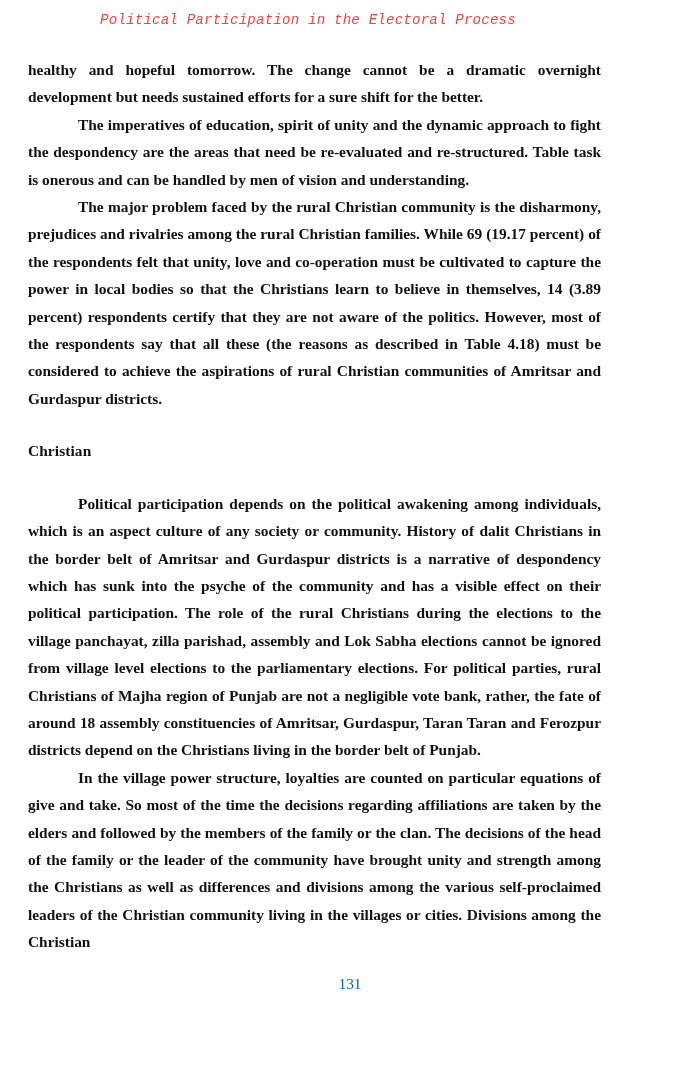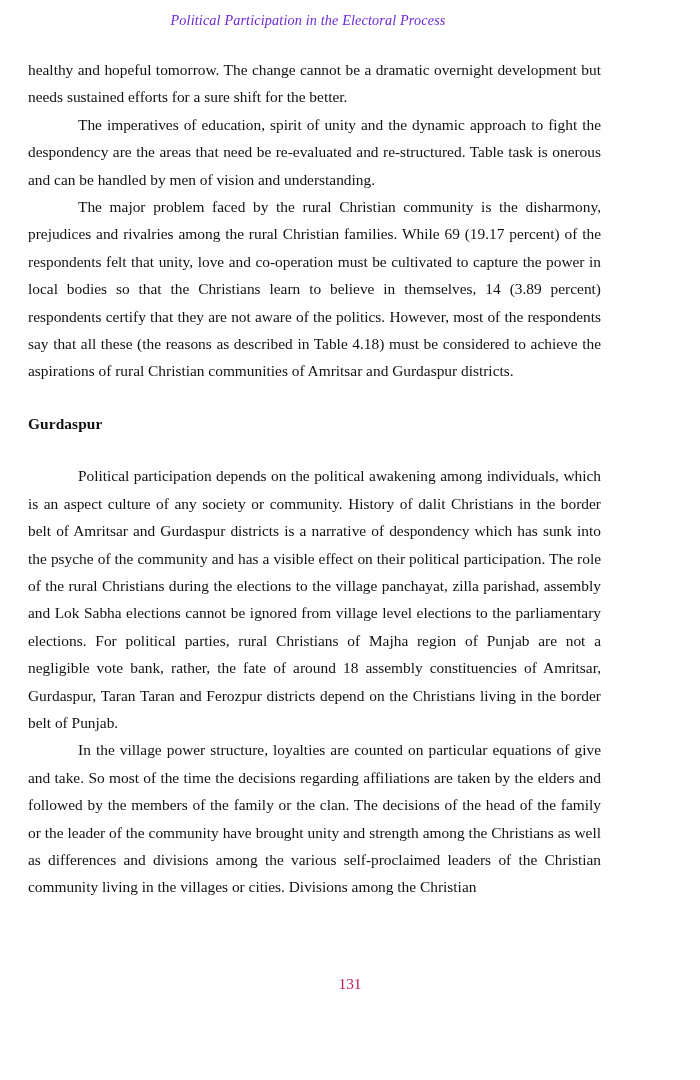--- a/index.html
+++ b/index.html
@@ -18,26 +18,26 @@
     color: #0d0d0d;
   }
 
   
   .running-header {
     position: absolute;
     left: 0;
     top: 12px;
     width: 616px;
     text-align: center;
-    font-family: Liberation Serif, serif;
+    font-family: Liberation Mono, monospace;
     font-style: italic;
     font-size: 14.2px;
     font-weight: 500;
     letter-spacing: 0.15px;
-    color: #6d28d9;
+    color: #ef4444;
     white-space: nowrap;
   }
 
   
   .text-column {
     position: absolute;
     left: 28px;
     top: 56px;
     width: 573px;
     font-family: "Liberation Serif", "DejaVu Serif", serif;
@@ -47,20 +47,21 @@
     text-align: justify;
     text-justify: inter-word;
     -webkit-font-smoothing: none;
   }
 
   .para {
     margin: 0;
     text-indent: 50px;
     text-align: justify;
     hyphens: none;
+    font-weight: bold;
   }
 
   .para.no-indent {
     text-indent: 0;
   }
 
   
   .para.gap-sm { margin-top: 0; }
 
   .section-heading {
@@ -78,40 +79,40 @@
 
   
   .page-number {
     position: absolute;
     left: 0;
     top: 975px;
     width: 700px;
     text-align: center;
     font-family: "Liberation Serif", "DejaVu Serif", serif;
     font-size: 15.4px;
-    color: #be185d;
+    color: #0369a1;
   }
 </style>
 </head>
 <body>
 
 <div class="page">
 
   <div class="running-header">Political Participation in the Electoral Process</div>
 
   <div class="text-column">
 
     <p class="para no-indent">healthy and hopeful tomorrow. The change cannot be a dramatic overnight development but needs sustained efforts for a sure shift for the better.</p>
 
     <p class="para">The imperatives of education, spirit of unity and the dynamic approach to fight the despondency are the areas that need be re-evaluated and re-structured. Table task is onerous and can be handled by men of vision and understanding.</p>
 
 
     <p class="para">The major problem faced by the rural Christian community is the disharmony, prejudices and rivalries among the rural Christian families.  While 69 (19.17 percent) of the respondents felt that unity, love and co-operation must be cultivated to capture the power in local bodies so that the Christians learn to believe in themselves, 14 (3.89 percent) respondents certify that they are not aware of the politics.  However, most of the respondents say that all these (the reasons as described in Table 4.18) must be considered to achieve the aspirations of rural Christian communities of Amritsar and Gurdaspur districts.</p>
 
-    <h2 class="section-heading">Gurdaspur</h2>
+    <h2 class="section-heading">Christian</h2>
 
     <p class="para">Political participation depends on the political awakening among individuals, which is an aspect culture of any society or community.  History of dalit Christians in the border belt of Amritsar and Gurdaspur districts is a narrative of despondency which has sunk into the psyche of the community and has a visible effect on their political participation. The role of the rural Christians during the elections to the village panchayat, zilla parishad, assembly and Lok Sabha elections cannot be ignored from village level elections to the parliamentary elections. For political parties, rural Christians of Majha region of Punjab are not a negligible vote bank, rather, the fate of around 18 assembly constituencies of Amritsar, Gurdaspur, Taran Taran and Ferozpur districts depend on the Christians living in the border belt of Punjab.</p>
 
     <p class="para gap-sm">In the village power structure, loyalties are counted on particular equations of give and take.  So most of the time the decisions regarding affiliations are taken by the elders and followed by the members of the family or the clan. The decisions of the head of the family or the leader of the community have brought unity and strength among the Christians as well as differences and divisions among the various self-proclaimed leaders of the Christian community living in the villages or cities. Divisions among the Christian</p>
 
   </div>
 
   <div class="page-number">131</div>
 
 </div>

